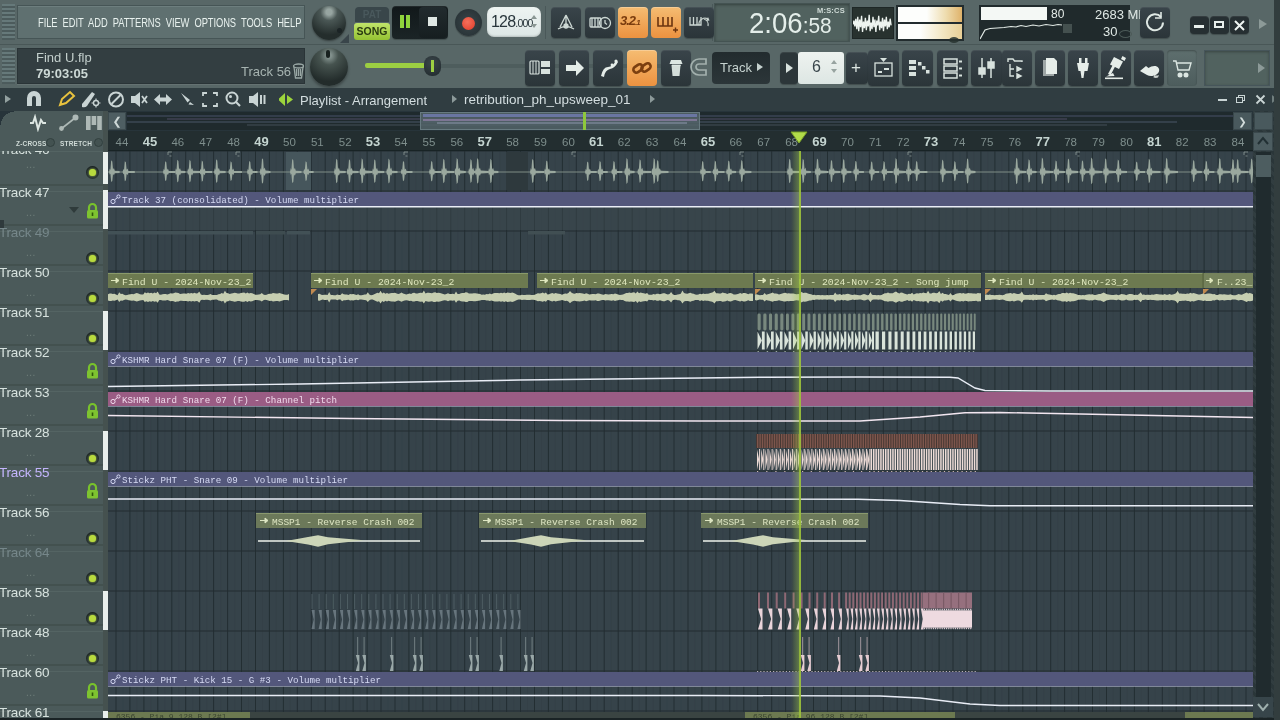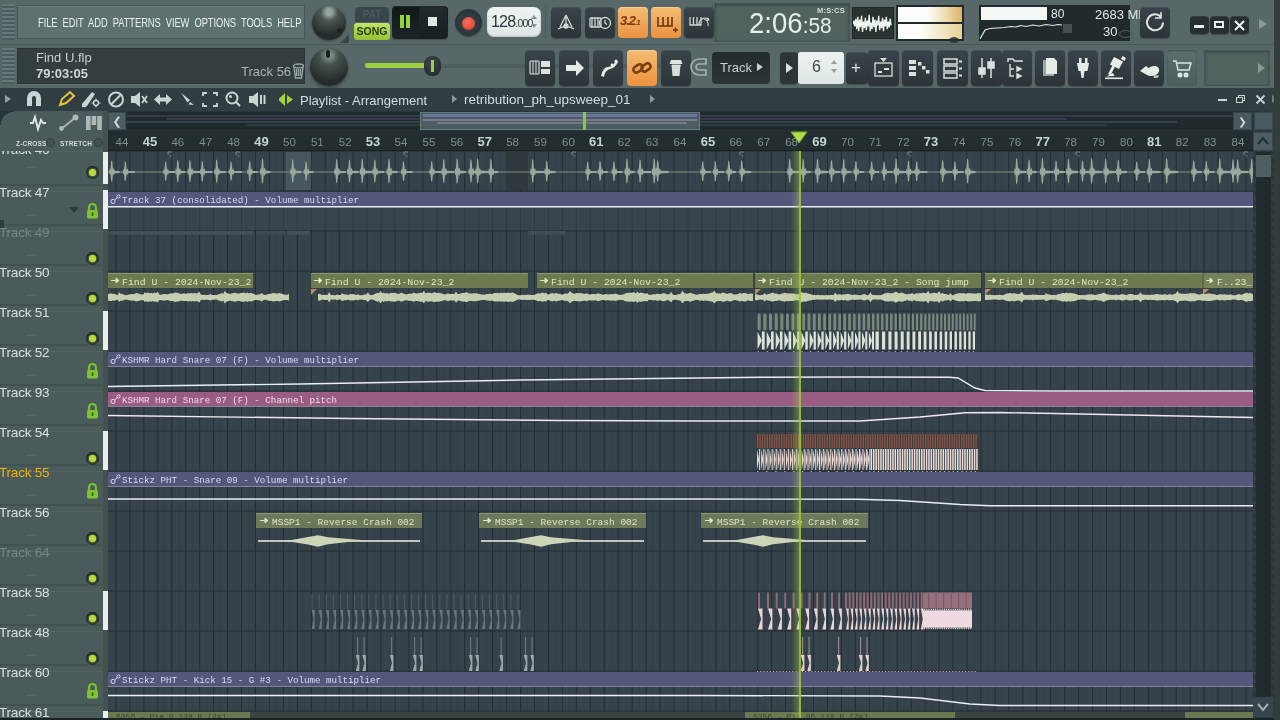--- a/index.html
+++ b/index.html
@@ -1520,40 +1520,40 @@
         <div class="tdots" style="top:16px">...</div>
         <svg class="abs" style="left:84px;top:11px" width="17" height="19" viewBox="0 0 17 19">
           <path d="M5 8V5.5a3.5 3.5 0 0 1 7 0V8" fill="none" stroke="#79c22c" stroke-width="2.2"></path>
           <rect x="3" y="8" width="11" height="8.5" rx="1.5" fill="#7ec430"></rect>
           <rect x="7.7" y="10.5" width="1.6" height="3.5" fill="#2e5a0a"></rect>
         </svg>
       </div>
       <div class="abs" style="left:0;top:240px;width:108px;height:40px">
         <div class="abs" style="left:0;top:0px;width:108px;height:1px;background:#546463"></div>
         <div class="abs" style="left:0;top:33px;width:108px;height:2px;background:#43514f"></div>
-        <div class="tname" style="top:-6px;color:#d7e2de">Track 93</div>
+        <div class="tname" style="top:-6px;color:#d7e2de">Track 53</div>
         <div class="tdots" style="top:16px">...</div>
         <svg class="abs" style="left:84px;top:11px" width="17" height="19" viewBox="0 0 17 19">
           <path d="M5 8V5.5a3.5 3.5 0 0 1 7 0V8" fill="none" stroke="#79c22c" stroke-width="2.2"></path>
           <rect x="3" y="8" width="11" height="8.5" rx="1.5" fill="#7ec430"></rect>
           <rect x="7.7" y="10.5" width="1.6" height="3.5" fill="#2e5a0a"></rect>
         </svg>
       </div>
       <div class="abs" style="left:0;top:280px;width:108px;height:40px">
         <div class="abs" style="left:0;top:0px;width:108px;height:1px;background:#546463"></div>
         <div class="abs" style="left:0;top:33px;width:108px;height:2px;background:#43514f"></div>
-        <div class="tname" style="top:-6px;color:#d7e2de">Track 54</div>
+        <div class="tname" style="top:-6px;color:#d7e2de">Track 28</div>
         <div class="tdots" style="top:16px">...</div>
         <div class="abs" style="left:86px;top:21px;width:13px;height:13px;border-radius:50%;background:#2c3837;box-shadow:inset 0 1px 2px rgba(0,0,0,.5)"></div>
         <div class="abs" style="left:89px;top:24px;width:7px;height:7px;border-radius:50%;background:#b8da3e;box-shadow:0 0 2px #b8da3e"></div>
       </div>
       <div class="abs" style="left:0;top:320px;width:108px;height:40px">
         <div class="abs" style="left:0;top:0px;width:108px;height:1px;background:#546463"></div>
         <div class="abs" style="left:0;top:33px;width:108px;height:2px;background:#43514f"></div>
-        <div class="tname" style="top:-6px;color:#eab308">Track 55</div>
+        <div class="tname" style="top:-6px;color:#c4b5fd">Track 55</div>
         <div class="tdots" style="top:16px">...</div>
         <svg class="abs" style="left:84px;top:11px" width="17" height="19" viewBox="0 0 17 19">
           <path d="M5 8V5.5a3.5 3.5 0 0 1 7 0V8" fill="none" stroke="#79c22c" stroke-width="2.2"></path>
           <rect x="3" y="8" width="11" height="8.5" rx="1.5" fill="#7ec430"></rect>
           <rect x="7.7" y="10.5" width="1.6" height="3.5" fill="#2e5a0a"></rect>
         </svg>
       </div>
       <div class="abs" style="left:0;top:360px;width:108px;height:40px">
         <div class="abs" style="left:0;top:0px;width:108px;height:1px;background:#546463"></div>
         <div class="abs" style="left:0;top:33px;width:108px;height:2px;background:#43514f"></div>

